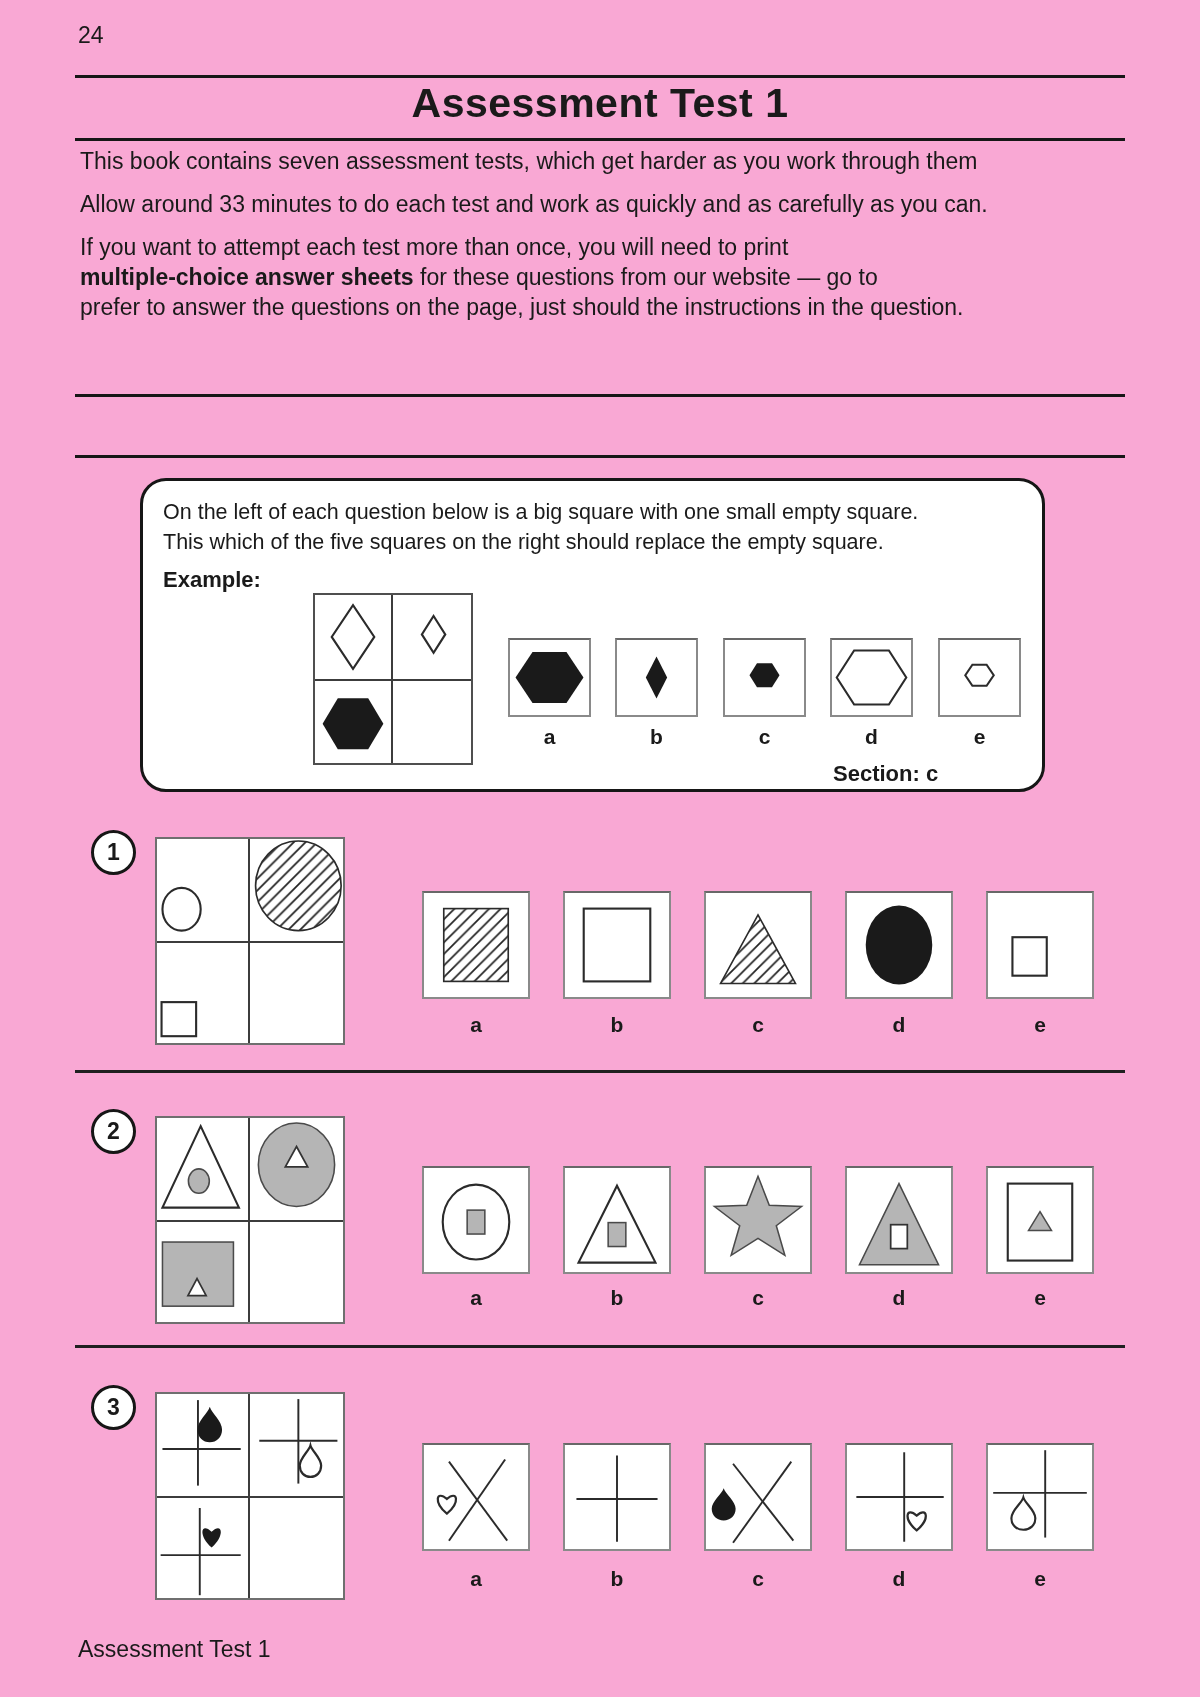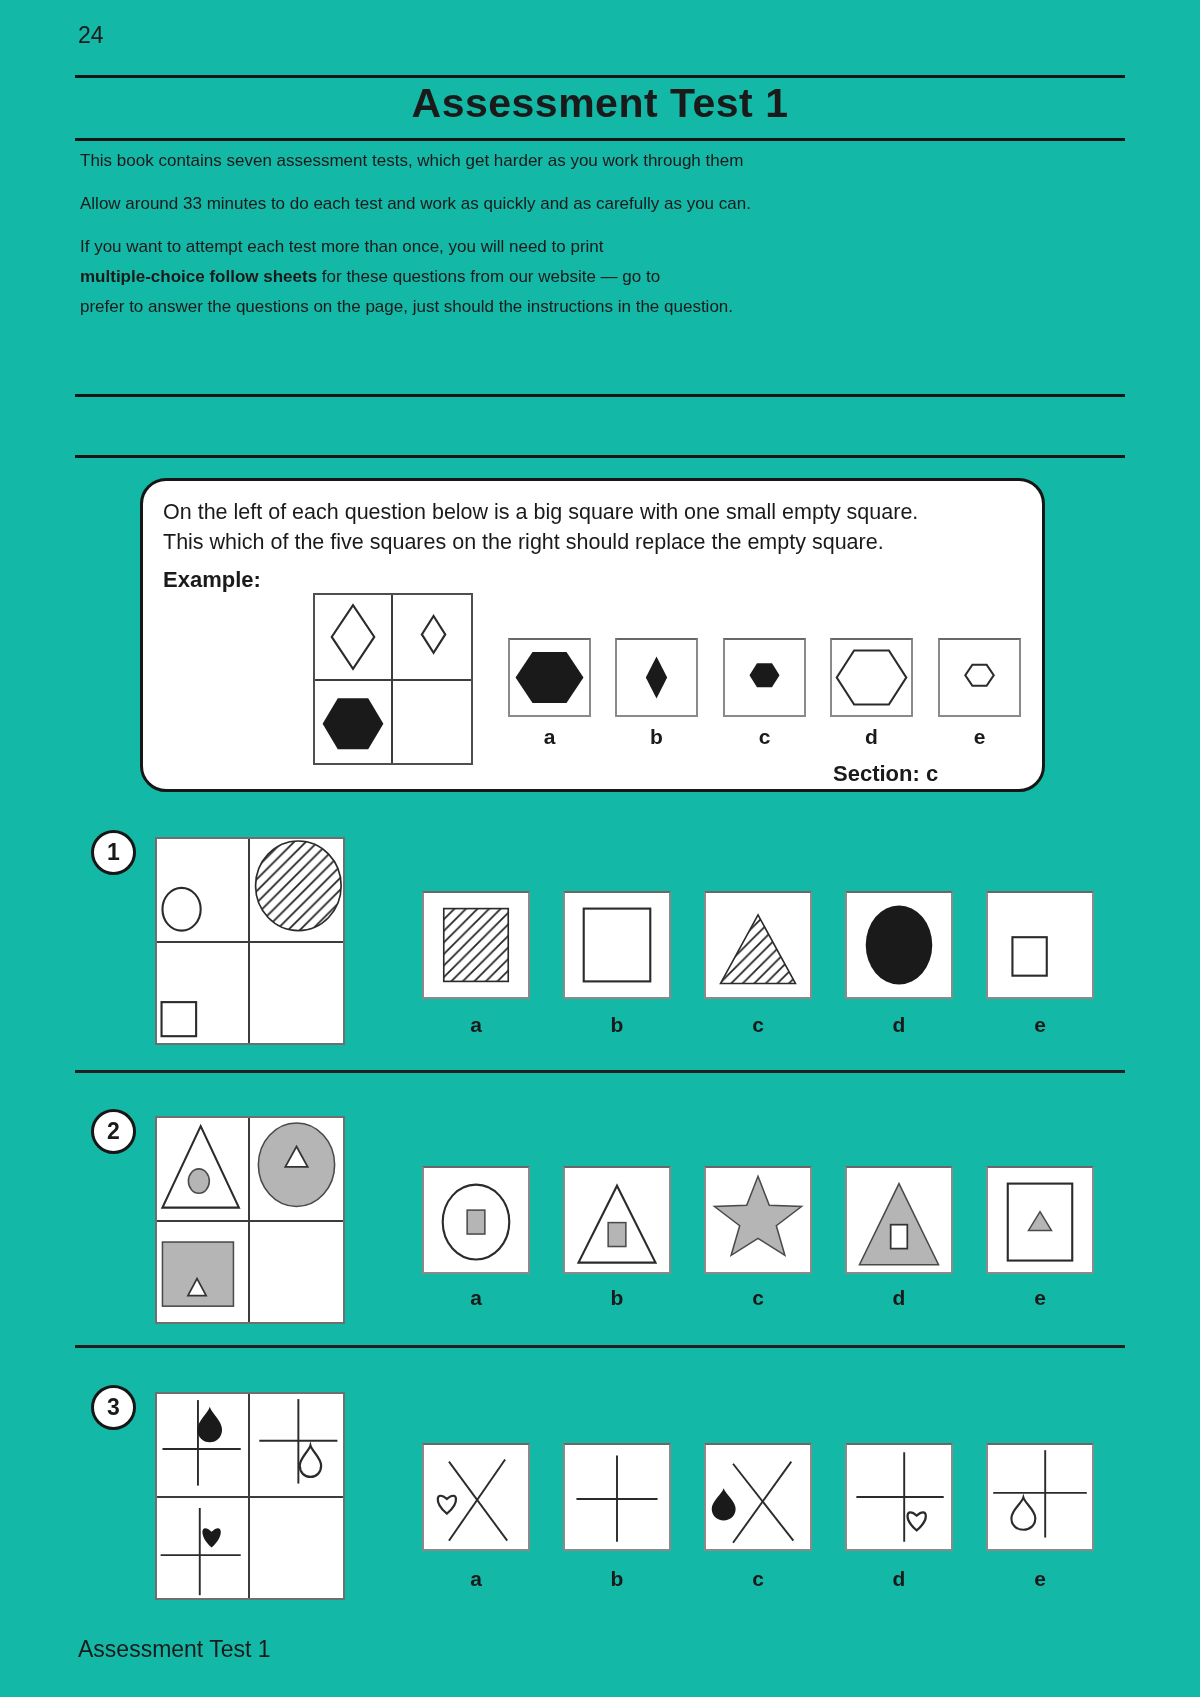--- a/index.html
+++ b/index.html
@@ -1,25 +1,25 @@
 <!DOCTYPE html>
 <html><head>
 <meta charset="utf-8">
 <style>
   html,body{margin:0;padding:0;background:#e8e8e8;}
   *{box-sizing:border-box;}
-  .page{position:relative;width:1200px;height:1697px;background:#14b8a6;
+  .page{position:relative;width:1200px;height:1697px;background:#f9a8d4;
         font-family:"Liberation Sans",sans-serif;color:#1a1a1a;overflow:hidden;margin:0 auto;}
   .pagenum{position:absolute;left:78px;top:22px;font-size:23px;}
   .rule{position:absolute;left:75px;width:1050px;height:3px;background:#161616;}
   .title{position:absolute;left:75px;top:80px;width:1050px;margin:0;text-align:center;
          font-size:41px;font-weight:bold;letter-spacing:0.5px;}
   .section-title{position:absolute;left:75px;top:402px;width:1050px;margin:0;text-align:center;
          font-size:29px;font-weight:bold;}
-  .intro{position:absolute;left:80px;top:146px;width:980px;font-size:17px;}
+  .intro{position:absolute;left:80px;top:146px;width:980px;font-size:23px;}
   .para{margin:0 0 13px 0;}
   .pline{line-height:30px;white-space:pre-wrap;}
   .b{font-weight:bold;}
   .u{text-decoration:underline;text-underline-offset:3px;}
   .example-box{position:absolute;left:140px;top:478px;width:905px;height:314px;
          border:3px solid #161616;border-radius:26px;background:#fff;}
   .ex-instructions{position:absolute;left:20px;top:16px;font-size:21.5px;line-height:30px;}
   .ex-label{position:absolute;left:20px;top:86px;font-size:22px;font-weight:bold;}
   .grid2{position:absolute;display:grid;grid-template-columns:1fr 1fr;grid-template-rows:1fr 1fr;
          background:#fff;border:2px solid #6f6f6f;}
@@ -62,21 +62,21 @@
 
   <div class="intro">
       <div class="para">
         <div class="pline"><span>This book contains seven assessment tests, which get harder as you work through them</span></div>
       </div>
       <div class="para">
         <div class="pline"><span>Allow around 33 minutes to do each test and work as quickly and as carefully as you can.</span></div>
       </div>
       <div class="para">
         <div class="pline"><span>If you want to attempt each test more than once, you will need to print</span></div>
-        <div class="pline"><span class="b">multiple-choice follow sheets</span><span> for these questions from our website — go to</span></div>
+        <div class="pline"><span class="b">multiple-choice answer sheets</span><span> for these questions from our website — go to</span></div>
         <div class="pline"><span>prefer to answer the questions on the page, just should the instructions in the question.</span></div>
       </div>
     </div>
 
   <div class="rule" style="top:394px"></div>
   <div class="rule" style="top:455px"></div>
 
   <section class="example-box">
     <div class="ex-instructions">
         <div>On the left of each question below is a big square with one small empty square.</div>

